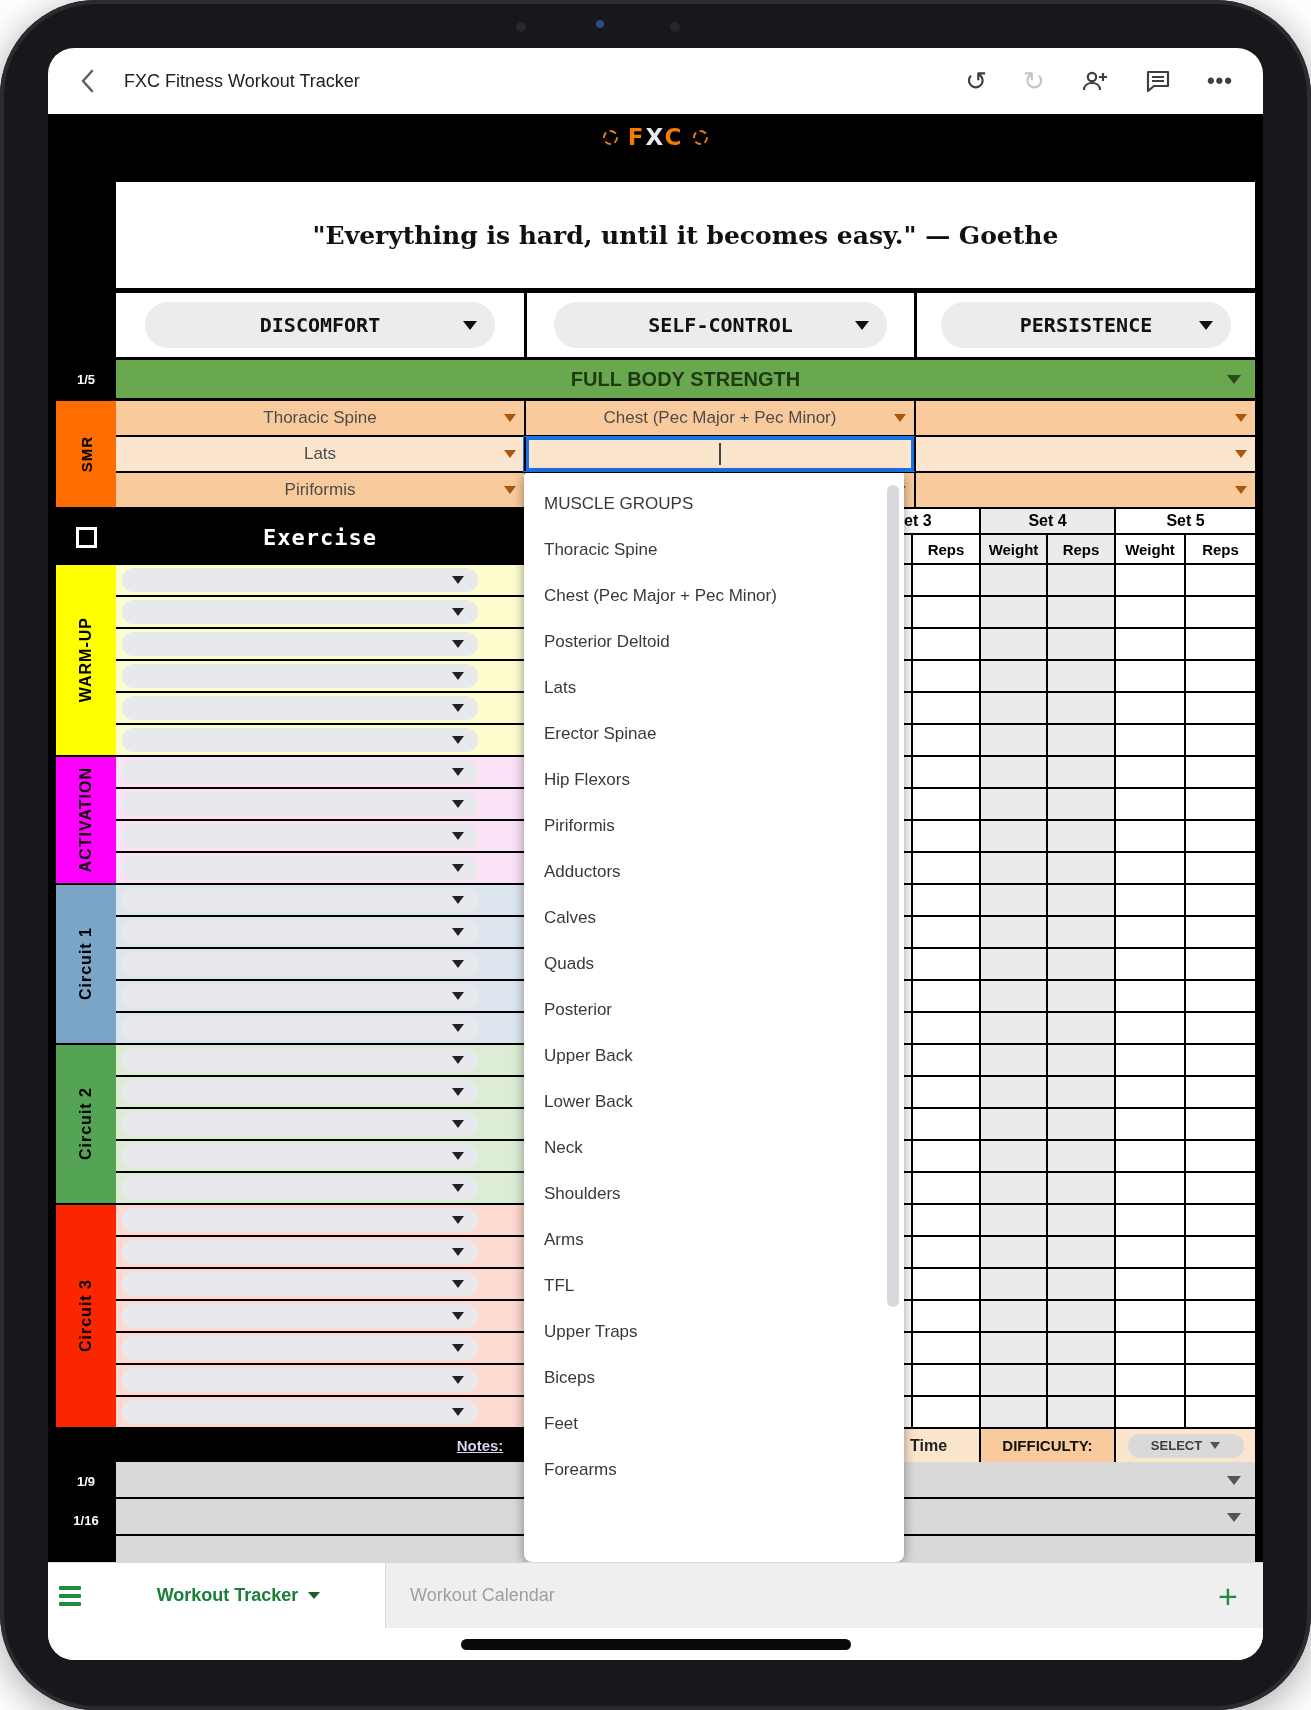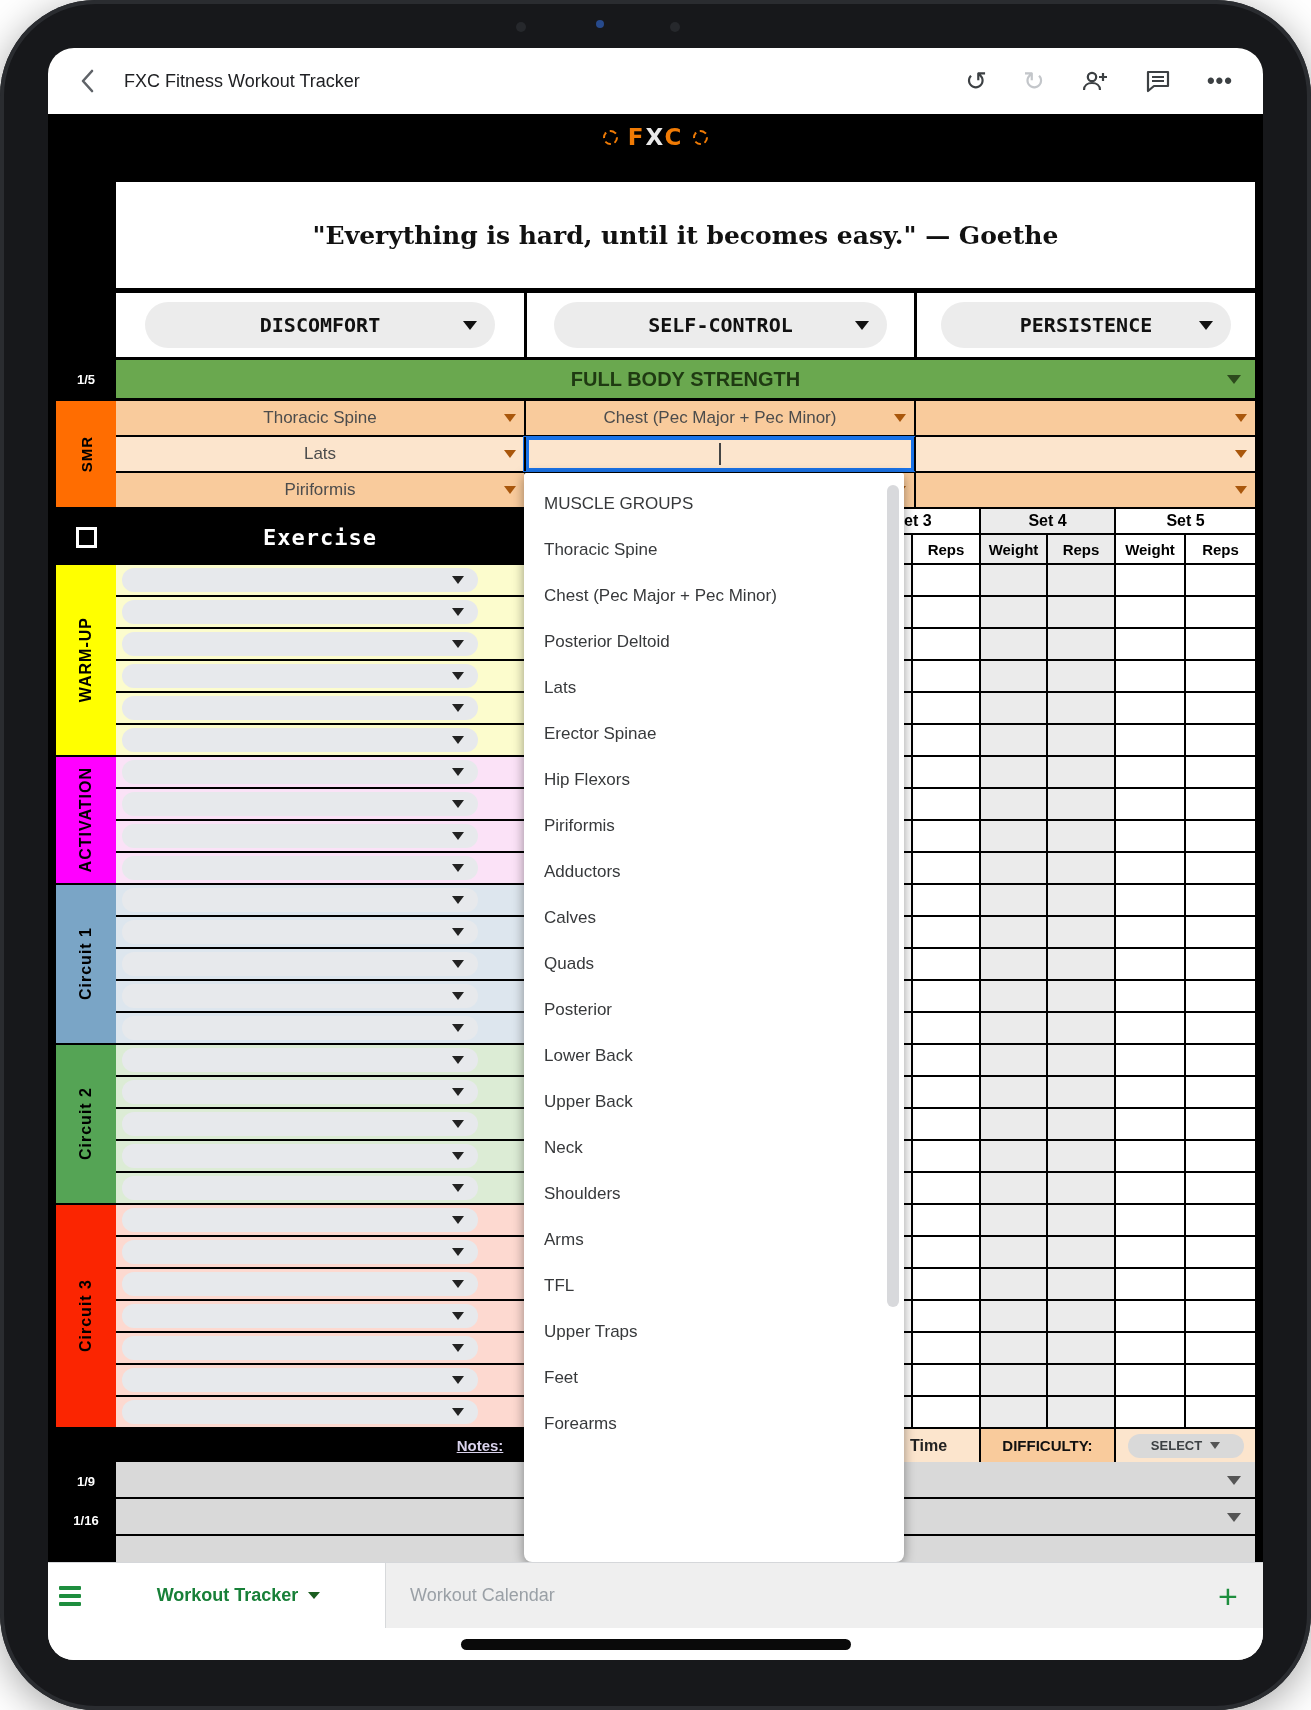--- a/index.html
+++ b/index.html
@@ -794,27 +794,28 @@
           <div class="dd-item">Chest (Pec Major + Pec Minor)</div>
           <div class="dd-item">Posterior Deltoid</div>
           <div class="dd-item">Lats</div>
           <div class="dd-item">Erector Spinae</div>
           <div class="dd-item">Hip Flexors</div>
           <div class="dd-item">Piriformis</div>
           <div class="dd-item">Adductors</div>
           <div class="dd-item">Calves</div>
           <div class="dd-item">Quads</div>
           <div class="dd-item">Posterior</div>
+          <div class="dd-item">Upper Back</div>
           <div class="dd-item">Lower Back</div>
-          <div class="dd-item">Upper Back</div>
           <div class="dd-item">Neck</div>
           <div class="dd-item">Shoulders</div>
           <div class="dd-item">Arms</div>
           <div class="dd-item">TFL</div>
           <div class="dd-item">Upper Traps</div>
+          <div class="dd-item">Biceps</div>
           <div class="dd-item">Feet</div>
           <div class="dd-item">Forearms</div>
         </div>
       <div class="dd-scrollbar"></div>
     </div>
 
     <div class="tabbar">
       <div class="tabs">
         <div class="menu-btn">
             <i></i>

